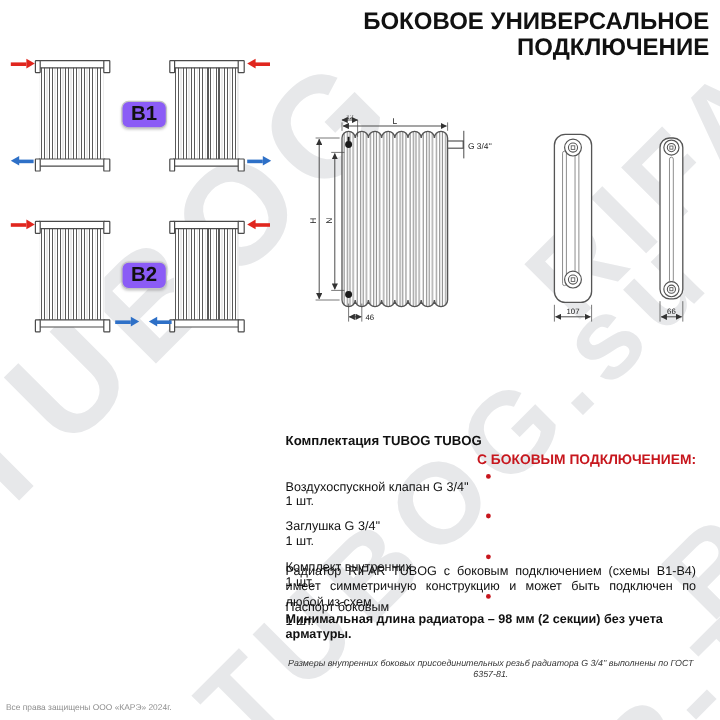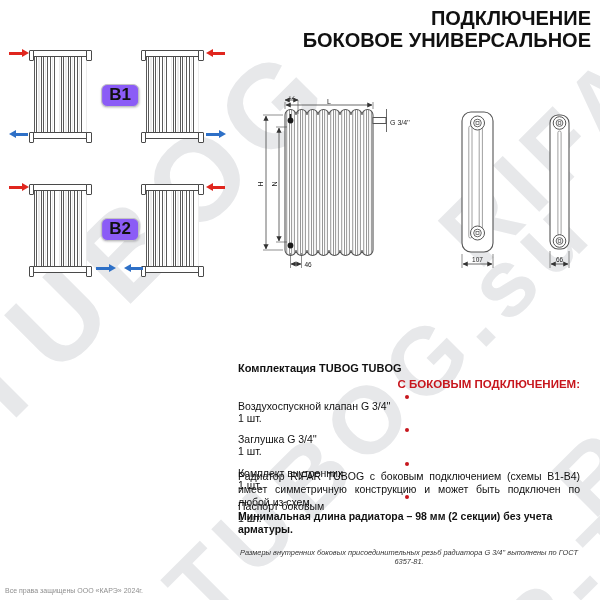--- a/index.html
+++ b/index.html
@@ -91,22 +91,22 @@
 
   <span class="wm" id="wm1">TUBOG</span>
   <span class="wm" id="wm2">RIFAR-TUBOG.su</span>
   <span class="wm" id="wm3">RIFAR-TUBOG</span>
   <span class="wm" id="wm4">RIFAR</span>
   <span class="wm" id="wm5">RIFAR</span>
 
   <div class="layer">
 
     <div id="title">
+      <div>БОКОВОЕ УНИВЕРСАЛЬНОЕ</div>
       <div>ПОДКЛЮЧЕНИЕ</div>
-      <div>БОКОВОЕ УНИВЕРСАЛЬНОЕ</div>
     </div>
 
     <div class="scheme-row" id="row-b1">
       <div class="rad rad-l">
         <div class="tubes"></div>
         <div class="hdr top"></div>
         <div class="hdr bot"></div>
       </div>
       <div class="rad rad-r">
         <div class="tubes"></div>

